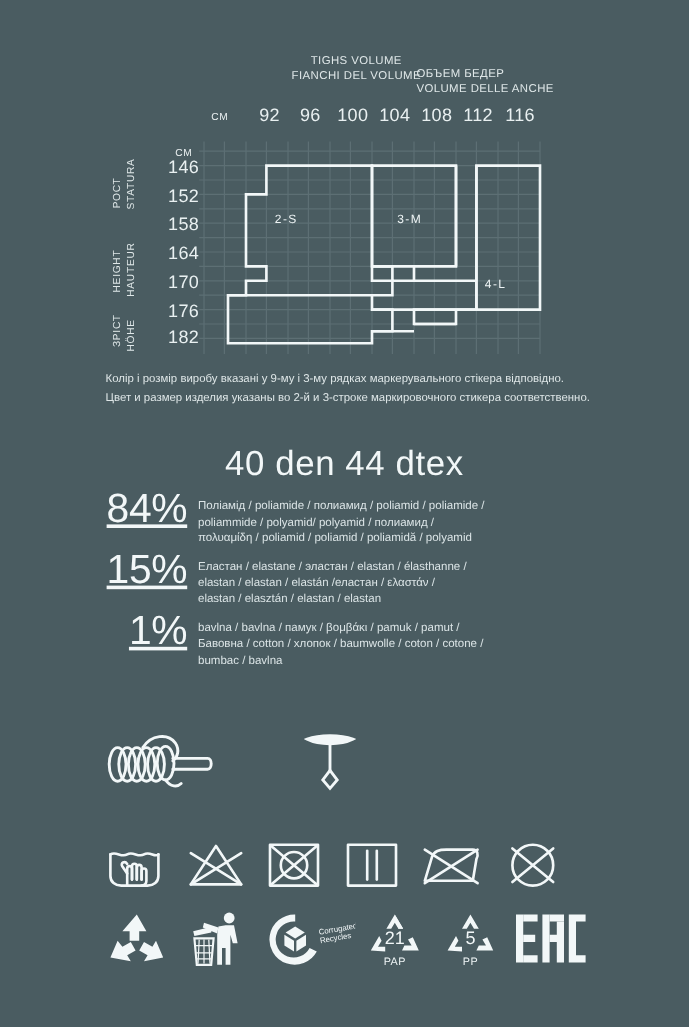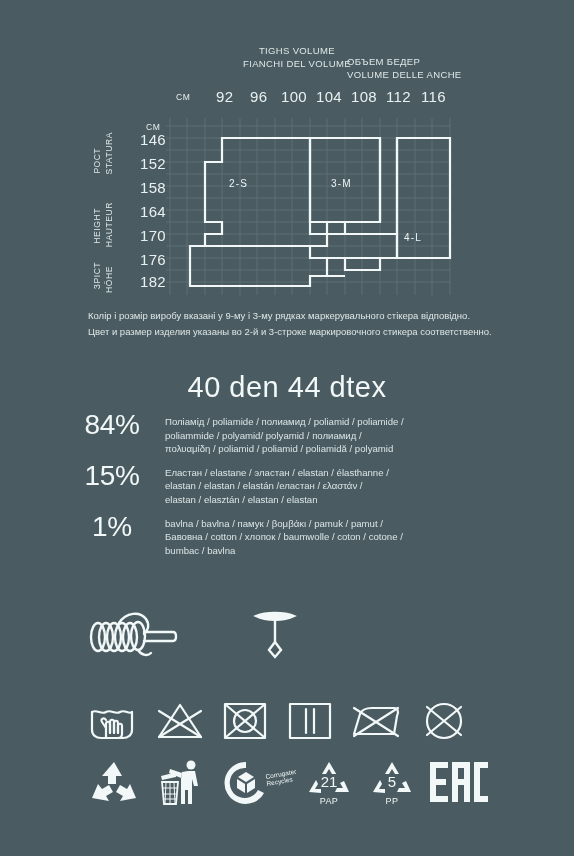--- a/index.html
+++ b/index.html
@@ -40,22 +40,22 @@
   .notes{position:absolute;left:88px;top:308px;width:470px;}
   .notes div{font-size:9.5px;line-height:16px;color:#dee6e7;white-space:nowrap;}
 
   
   .den{position:absolute;left:0;top:371px;width:574px;text-align:center;
        font-size:29px;color:#f2f7f8;letter-spacing:.5px;font-weight:300;}
 
   
   .comp{position:absolute;left:68px;top:412px;width:450px;}
   .comp-row{display:flex;align-items:flex-start;margin-bottom:7px;}
-  .pct{width:88px;text-align:center;font-size:28px;line-height:25px;color:#f2f7f8;
-       font-weight:300;padding-right:9px;flex:0 0 auto;letter-spacing:-.3px;}
+  .pct{width:88px;text-align:right;font-size:34px;line-height:25px;color:#f2f7f8;
+       font-weight:300;padding-right:9px;flex:0 0 auto;letter-spacing:-.3px;text-decoration:underline;}
   .names{flex:1 1 auto;font-size:9.6px;line-height:13.6px;color:#dbe4e6;padding-top:3px;}
   .names div{white-space:nowrap;}
 
   
   .ico-row{position:absolute;left:0;width:574px;}
   .ico{position:absolute;}
   .pap-txt{position:absolute;font-size:9px;color:#eef4f5;letter-spacing:.4px;text-align:center;}
 </style>
 </head>
 <body style="background: rgb(74, 92, 97);">

